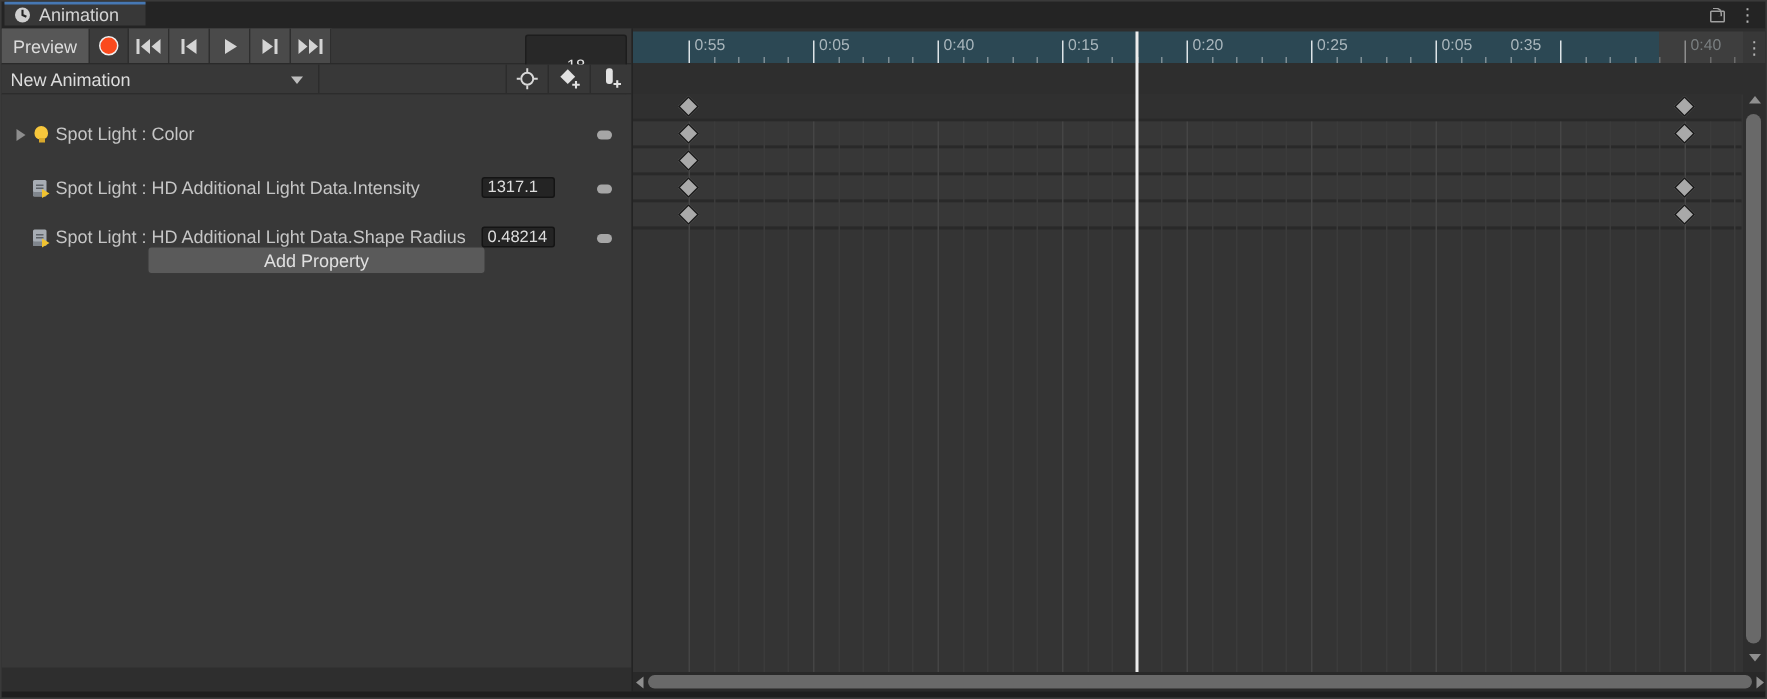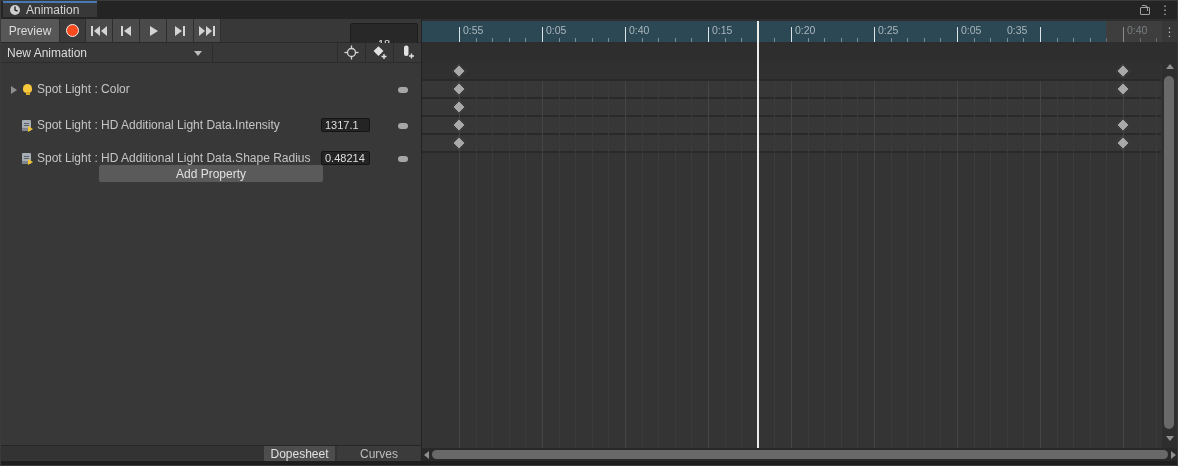--- a/index.html
+++ b/index.html
@@ -189,24 +189,20 @@
         <path d="M10.5 8.5 L10.5 13.5 M8 11 L13 11" stroke="#e2e2e2" stroke-width="1.4"></path>
       </svg>
     </div>
   </div>
 
   <div class="left-panel">
     <div id="prop-rows"></div>
     <button class="add-prop">Add Property</button>
   </div>
 
-  <div class="bottom-left">
-    <div class="vtab active">Dopesheet</div>
-    <div class="vtab idle">Curves</div>
-  </div>
 
   <div class="vdivider"></div>
 
   <div class="right-bg"></div>
   <div class="content-bg"></div>
   <div class="ruler"></div>
   <div class="ruler-gray"></div>
   <div class="ruler-kebab">
     <span class="kebab">⋮</span>
   </div>

